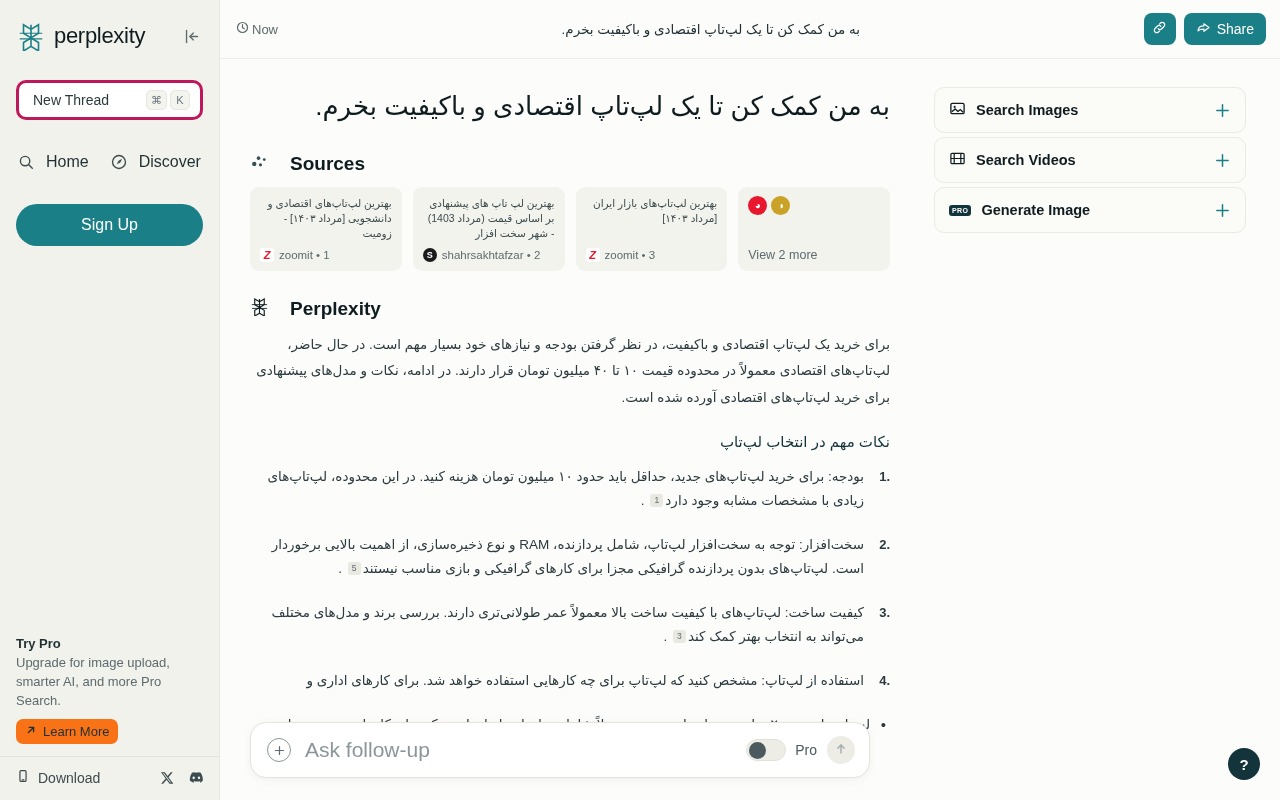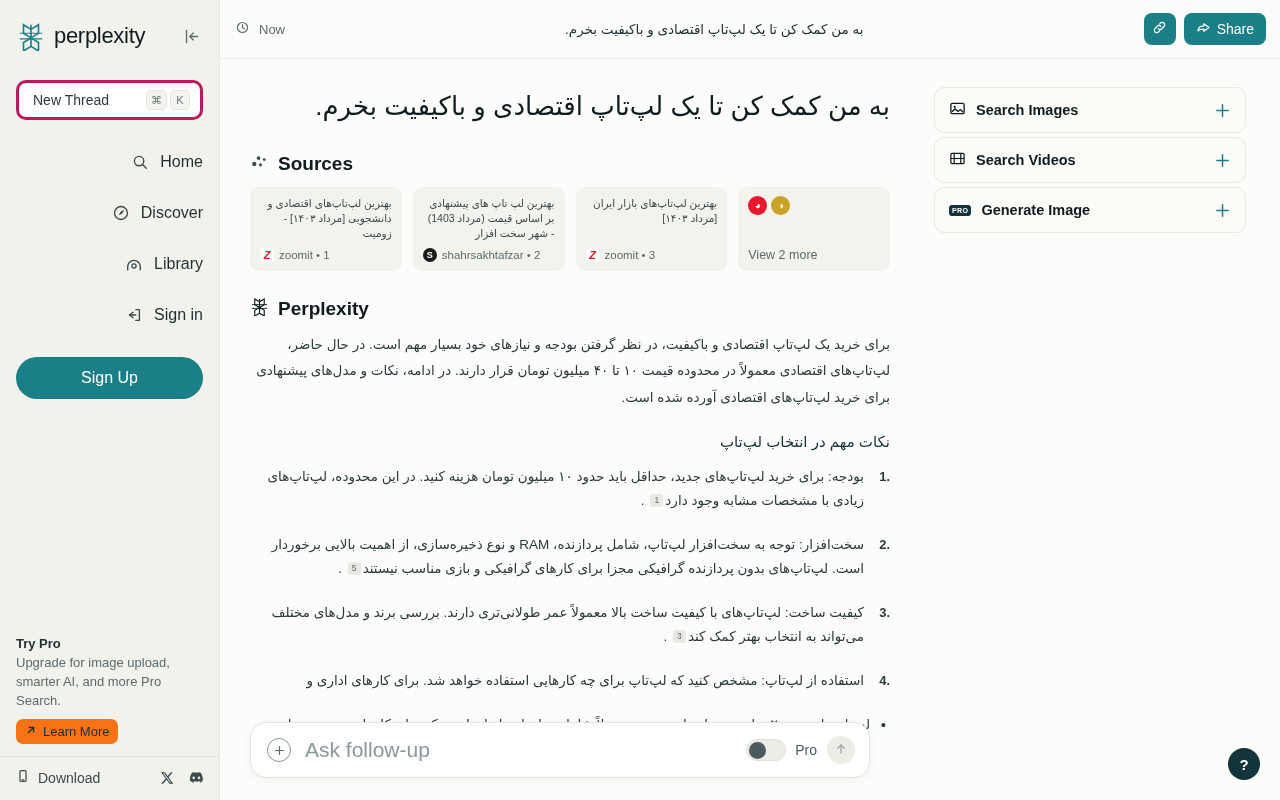--- a/index.html
+++ b/index.html
@@ -46,21 +46,21 @@
   }
   .new-thread-label { font-size: 14px; color: #2B3A3E; }
   .kbd-group { margin-left: auto; display: flex; gap: 3px; }
   .kbd {
     min-width: 20px; height: 20px; border-radius: 5px;
     background: #F4F4EF; border: 1px solid #E6E6DE;
     font-size: 11px; color: #6B7A7E;
     display: flex; align-items: center; justify-content: center;
     padding: 0 4px;
   }
-  .nav { margin-top: 22px; padding: 0 8px; display: flex; flex-direction: column; gap: 11px; align-items: flex-end; }
+  .nav { margin-top: 22px; padding: 0 8px; display: flex; gap: 4px; }
   .nav-item {
     display: flex; align-items: center; gap: 10px;
     height: 40px; padding: 0 8px; border-radius: 8px;
     cursor: pointer; color: #1F2F33;
   }
   .nav-icon { width: 20px; height: 20px; display: flex; align-items: center; justify-content: center; color: #3C4B4F; }
   .nav-label { font-size: 16px; }
 
   .signup-btn {
     margin: 22px 16px 0 16px;
@@ -90,21 +90,21 @@
   .social { cursor: pointer; display: flex; }
 
   
   .main { flex: 1 1 auto; height: 800px; display: flex; flex-direction: column; position: relative; background: #FCFCFA; }
   .topbar {
     height: 59px; flex: 0 0 59px;
     border-bottom: 1px solid #EDEDE6;
     display: flex; align-items: center; padding: 0 14px 0 16px;
     background: #FCFCFA;
   }
-  .now-chip { display: flex; align-items: center; gap: 10px; font-size: 13px; color: #5C6B6F; cursor: pointer; }
+  .now-chip { display: flex; align-items: center; gap: 3px; font-size: 13px; color: #5C6B6F; cursor: pointer; }
   .topbar-title {
     flex: 1 1 auto; text-align: center;
     font-size: 13.5px; color: #1F2F33;
     direction: rtl; white-space: nowrap; overflow: hidden; text-overflow: ellipsis;
     padding: 0 20px;
   }
   .top-actions { display: flex; align-items: center; gap: 8px; }
   .icon-btn {
     width: 32px; height: 32px; border-radius: 8px;
     background: #1A7F86; color: #FFFFFF;
@@ -122,21 +122,21 @@
   .answer-col { width: 700px; flex: 0 0 700px; padding: 28px 30px 0 30px; overflow: hidden; }
   .side-col { flex: 1 1 auto; padding: 28px 34px 0 14px; }
 
   .q-title {
     direction: rtl; text-align: right;
     font-size: 26px; font-weight: 500; line-height: 1.5;
     color: #0E1B1F; margin-bottom: 26px;
   }
 
   .section-head { display: flex; align-items: center; gap: 9px; margin-bottom: 12px; }
-  .section-head-title { font-size: 19px; font-weight: 600; color: #0E1B1F; }
+  .section-head-title { font-size: 19px; font-weight: 600; color: #0E1B1F; margin-left: 12px; }
 
   .sources-row { display: flex; gap: 11px; margin-bottom: 26px; }
   .source-card {
     flex: 1 1 0; min-width: 0; height: 84px;
     background: #F3F3ED; border-radius: 9px;
     padding: 9px 10px; cursor: pointer;
     display: flex; flex-direction: column;
     overflow: hidden;
   }
   .source-title {

